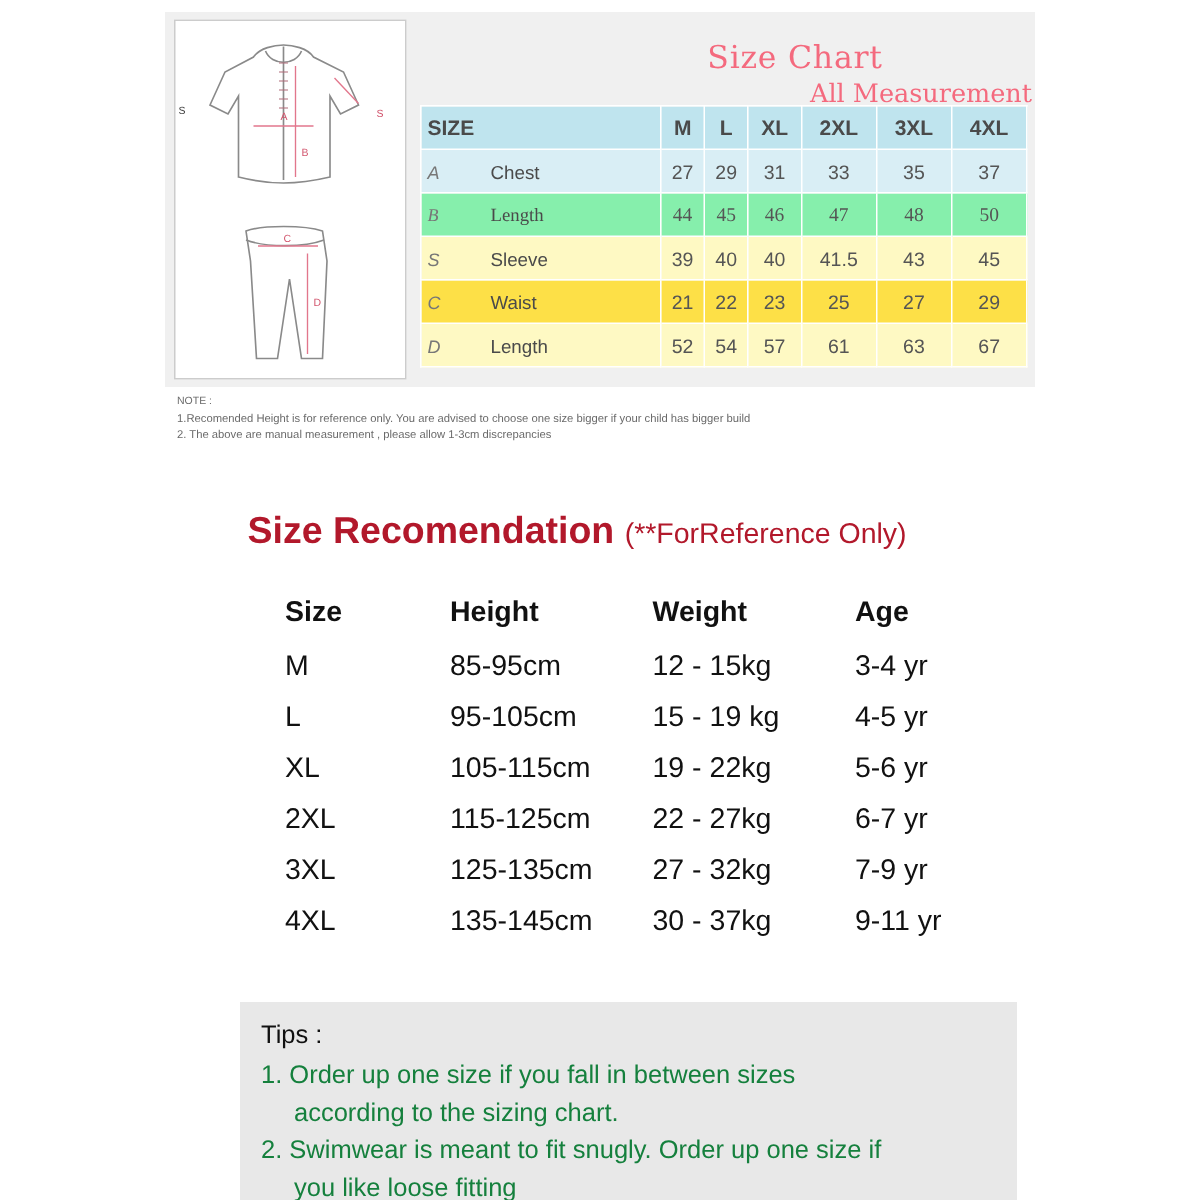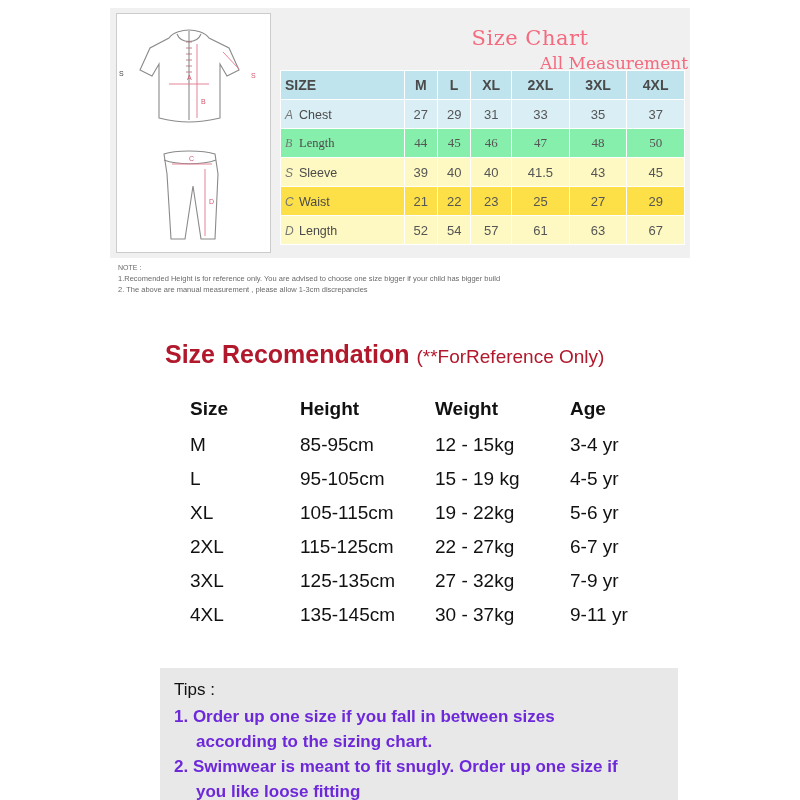--- a/index.html
+++ b/index.html
@@ -89,20 +89,21 @@
   .lbl-letter {
     display: inline-block;
     width: 14px;
     font-style: italic;
     color: #777;
     font-size: 12px;
   }
   .lbl-word {
     font-size: 12.5px;
     color: #4a4a4a;
+    margin-left: 28px;
   }
 
   .row-head td { background: #bfe4ee; }
   .row-chest td { background: #d9eef5; }
   .row-length td { background: #86efac; font-family: Liberation Serif, serif; }
   .row-sleeve td { background: #fef9c3; }
   .row-waist td { background: #fde047; }
   .row-dlength td { background: #fef9c3; }
   .row-waist td, .row-dlength td { color: #4a4a4a; }
 
@@ -173,23 +174,22 @@
     box-sizing: border-box;
     padding: 12px 14px 0 14px;
   }
   #tips-box .tip-title {
     font-size: 17px;
     color: #111111;
     margin-bottom: 4px;
   }
   #tips-box .tip-line {
     font-size: 17px;
-    color: #6d28d9;
+    color: #15803d;
     line-height: 25px;
-    font-weight: bold;
   }
   #tips-box .tip-indent { padding-left: 22px; }
 </style>
 </head>
 <body>
 
 <div id="chart-panel">
 
   <div id="figure-box">
     <svg width="153" height="238" viewBox="0 0 153 238" xmlns="http://www.w3.org/2000/svg">

